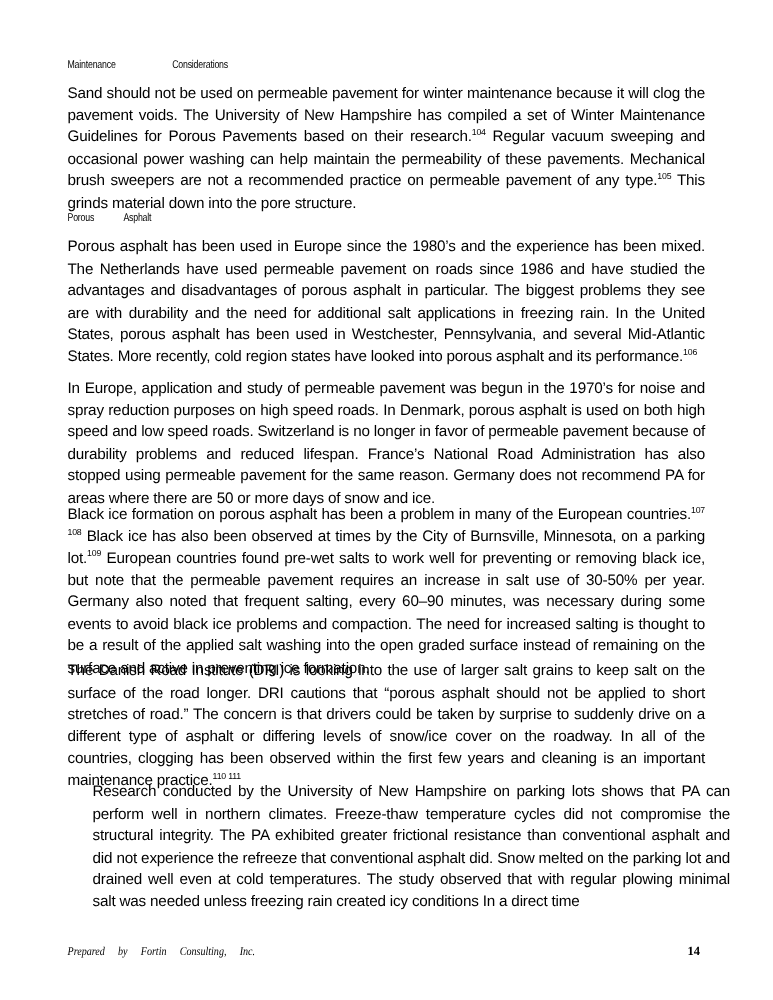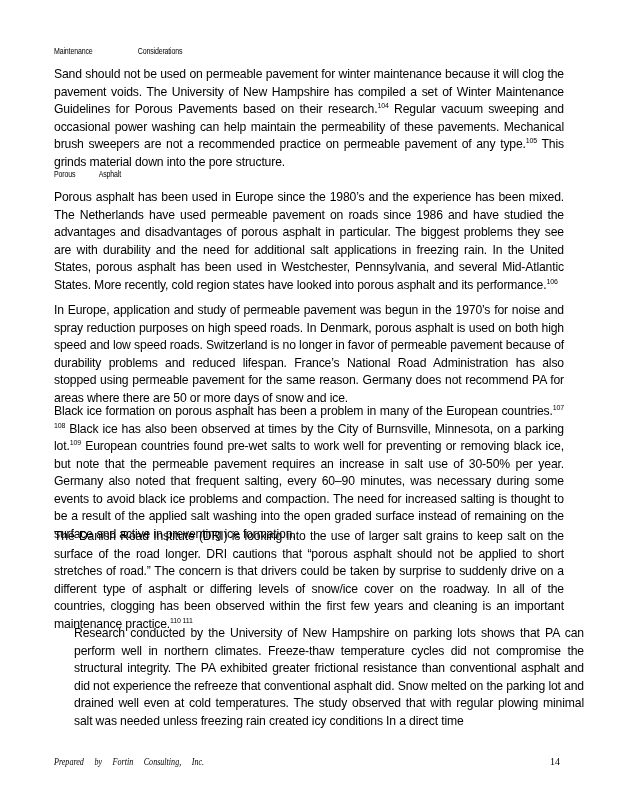--- a/index.html
+++ b/index.html
@@ -25,21 +25,21 @@
     sup { font-size: 7px; line-height: 0; vertical-align: 5px; }
     .footer {
       position: absolute; left: 54px; top: 757px; width: 506px;
       font-family: "Liberation Serif", serif; font-style: italic;
       font-size: 9.5px; transform: scaleX(0.85); transform-origin: left center;
       white-space: nowrap;
     }
     .footer span { margin-right: 10px; }
     .page-num {
       position: absolute; left: 550px; top: 756px;
-      font-family: "Liberation Serif", serif; font-size: 10px;
+      font-family: "Liberation Serif", serif; font-size: 10px; font-weight: bold;
     }
   </style>
 </head>
 <body>
 
 <div class="page">
 
   <div class="heading" style="top:46px;">
     <span>Maintenance</span><span class="w2">Considerations</span>
   </div>

